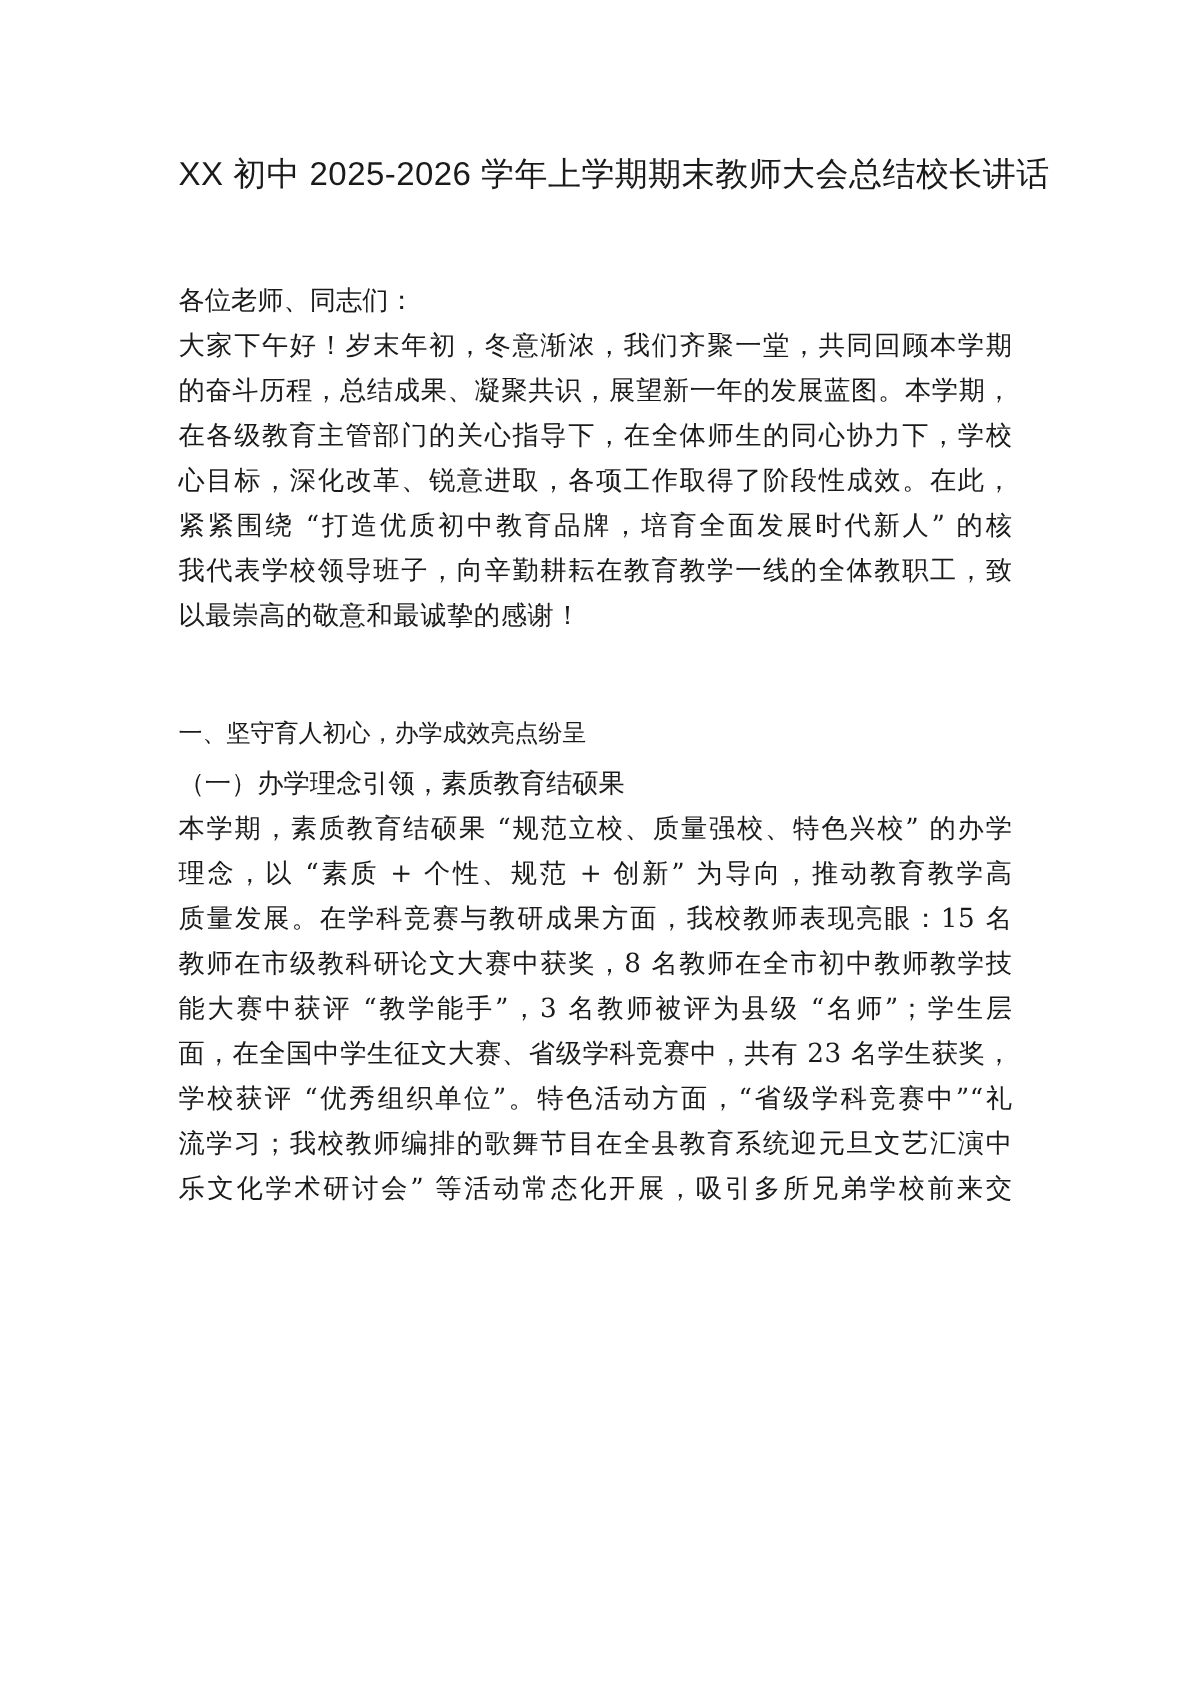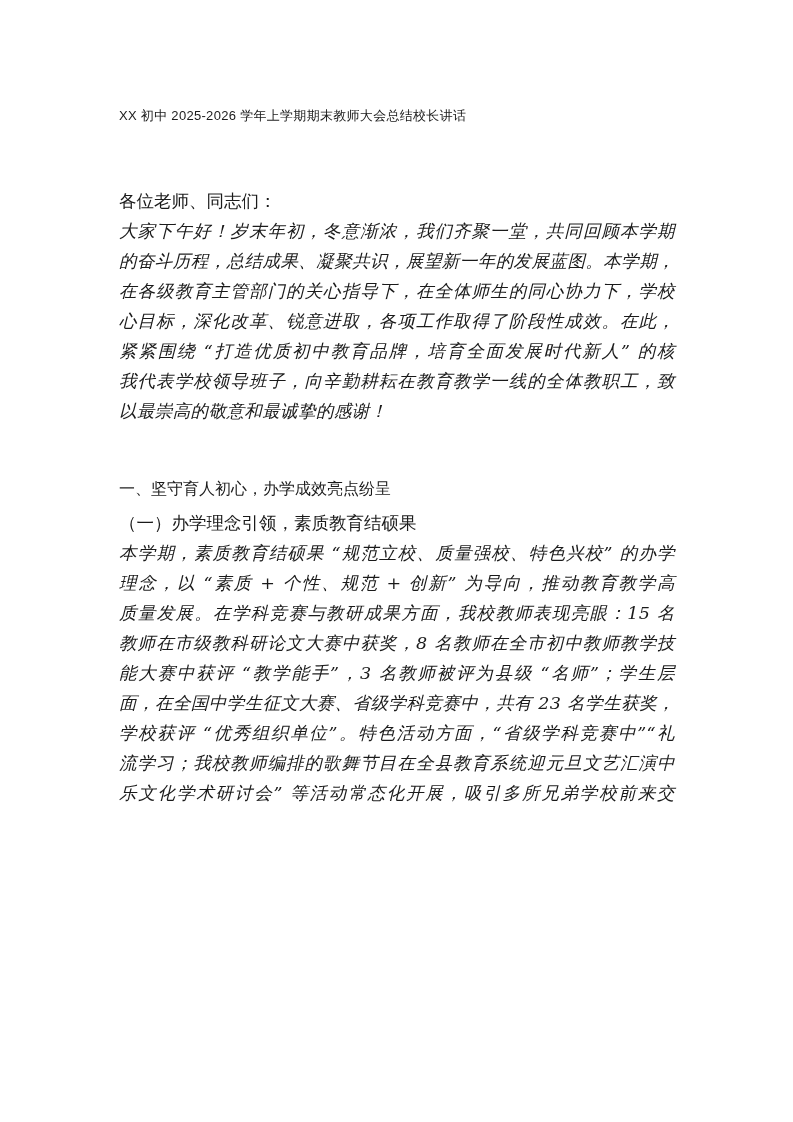--- a/index.html
+++ b/index.html
@@ -16,21 +16,21 @@
       font-family: "DejaVu Serif", "Liberation Serif", serif;
     }
     .page {
       position: absolute;
       left: 119px;
       top: 102px;
       width: 556px;
     }
     .title {
       font-family: "Liberation Sans", "DejaVu Sans", sans-serif;
-      font-size: 13px;
+      font-size: 22px;
       line-height: 28px;
       height: 28px;
       margin: 0;
       font-weight: normal;
       white-space: nowrap;
       letter-spacing: 0.3px;
     }
     .greeting {
       margin-top: 56px;
       font-size: 17.5px;
@@ -38,21 +38,20 @@
     }
     .line {
       display: block;
       font-size: 17.5px;
       line-height: 30px;
       height: 30px;
       white-space: nowrap;
       text-align: justify;
       text-align-last: justify;
       letter-spacing: 0.4px;
-      font-style: italic;
     }
     .line.last {
       text-align-last: left;
     }
     .para {
       margin: 0;
     }
     .section-heading {
       margin-top: 48px;
       font-size: 16px;

